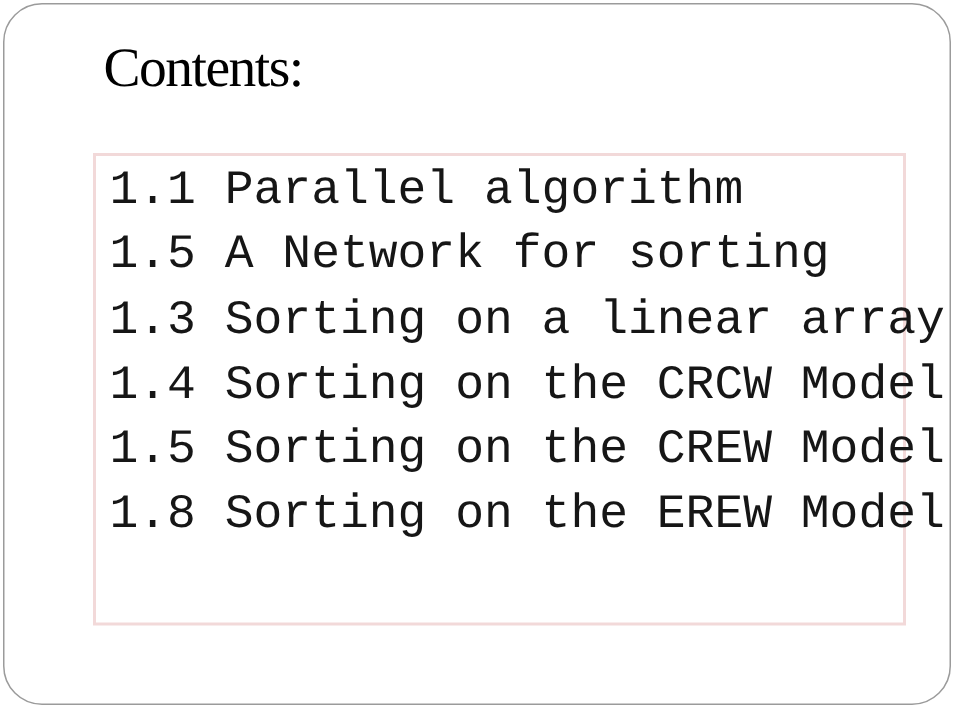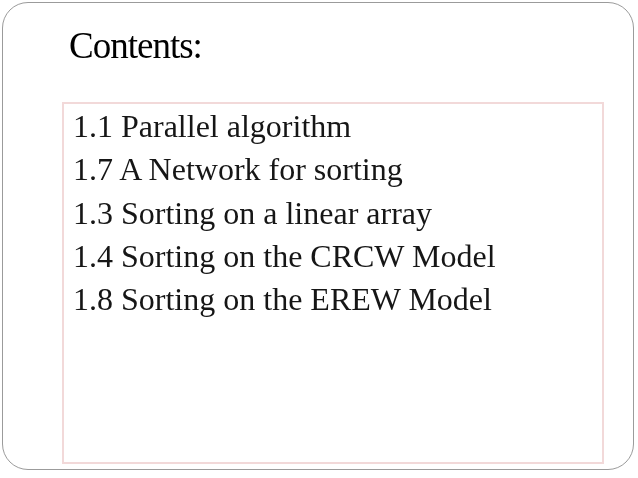--- a/index.html
+++ b/index.html
@@ -36,24 +36,25 @@
     font-weight: normal;
     letter-spacing: -1px;
     color: var(--title-color, #000000);
     white-space: nowrap;
   }
   .content-box {
     position: absolute;
     left: 62px;
     top: 102px;
     width: 542px;
-    height: 362px;
+    height: 315px;
     box-sizing: border-box;
     border: 2px solid var(--box-border-color, #f2d9d9);
     background: #ffffff;
+    font-family: Liberation Mono, monospace;
   }
   .contents-list {
     margin: 0;
     padding: 1px 4px 0 9px;
     list-style: none;
   }
   .contents-list li {
     font-size: 32px;
     line-height: 43.3px;
     color: var(--body-color, #161616);
@@ -64,19 +65,20 @@
 <body>
 
 <div class="slide">
   <div class="slide-frame"></div>
 
   <h1 class="slide-title">Contents:</h1>
 
   <div class="content-box">
     <ul class="contents-list" id="contents-list">
         <li>1.1 Parallel algorithm</li>
-        <li>1.7 A Network for sorting</li>
+        <li>1.5 A Network for sorting</li>
         <li>1.3 Sorting on a linear array</li>
         <li>1.4 Sorting on the CRCW Model</li>
+        <li>1.5 Sorting on the CREW Model</li>
         <li>1.8 Sorting on the EREW Model</li>
       </ul>
   </div>
 </div>
 
 </body></html>

